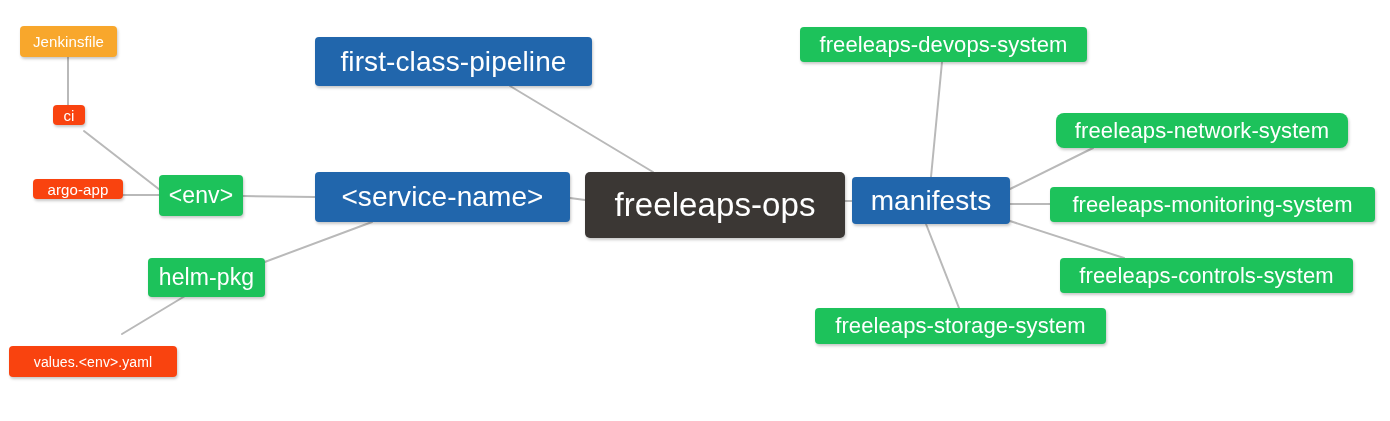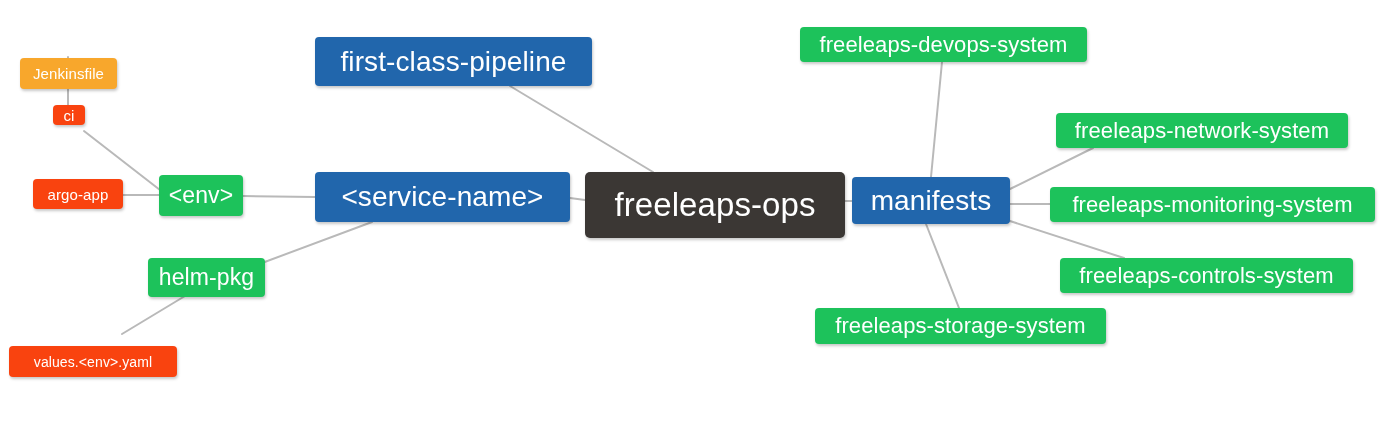--- a/index.html
+++ b/index.html
@@ -126,41 +126,41 @@
   </div>
 
   <div class="node n-l2-green" style="left:159px; top:175px; width:84px; height:41px;">
     <span>&lt;env&gt;</span>
   </div>
 
   <div class="node n-l2-green" style="left:148px; top:258px; width:117px; height:39px;">
     <span>helm-pkg</span>
   </div>
 
-  <div class="node n-l2-orange" style="left:20px; top:26px; width:97px; height:31px;margin-top:32px;">
+  <div class="node n-l2-orange" style="left:20px; top:26px; width:97px; height:31px;">
     <span>Jenkinsfile</span>
   </div>
 
   <div class="node n-red" style="left:53px; top:105px; width:32px; height:20px;">
     <span>ci</span>
   </div>
 
-  <div class="node n-red" style="left:33px; top:179px; width:90px; height:30px;">
+  <div class="node n-red" style="left:33px; top:179px; width:90px; height:20px;">
     <span>argo-app</span>
   </div>
 
   <div class="node n-red-sm" style="left:9px; top:334px; width:168px; height:31px;margin-top:12px;">
     <span>values.&lt;env&gt;.yaml</span>
   </div>
 
   <div class="node n-l2-green-sm" style="left:800px; top:27px; width:287px; height:35px;">
     <span>freeleaps-devops-system</span>
   </div>
 
-  <div class="node n-l2-green-sm" style="left:1056px; top:113px; width:292px; height:35px;">
+  <div class="node n-l2-green-sm" style="left:1056px; top:113px; width:292px; height:35px;border-radius:8px;">
     <span>freeleaps-network-system</span>
   </div>
 
   <div class="node n-l2-green-sm" style="left:1050px; top:187px; width:325px; height:35px;">
     <span>freeleaps-monitoring-system</span>
   </div>
 
   <div class="node n-l2-green-sm" style="left:815px; top:308px; width:291px; height:36px;">
     <span>freeleaps-storage-system</span>
   </div>

